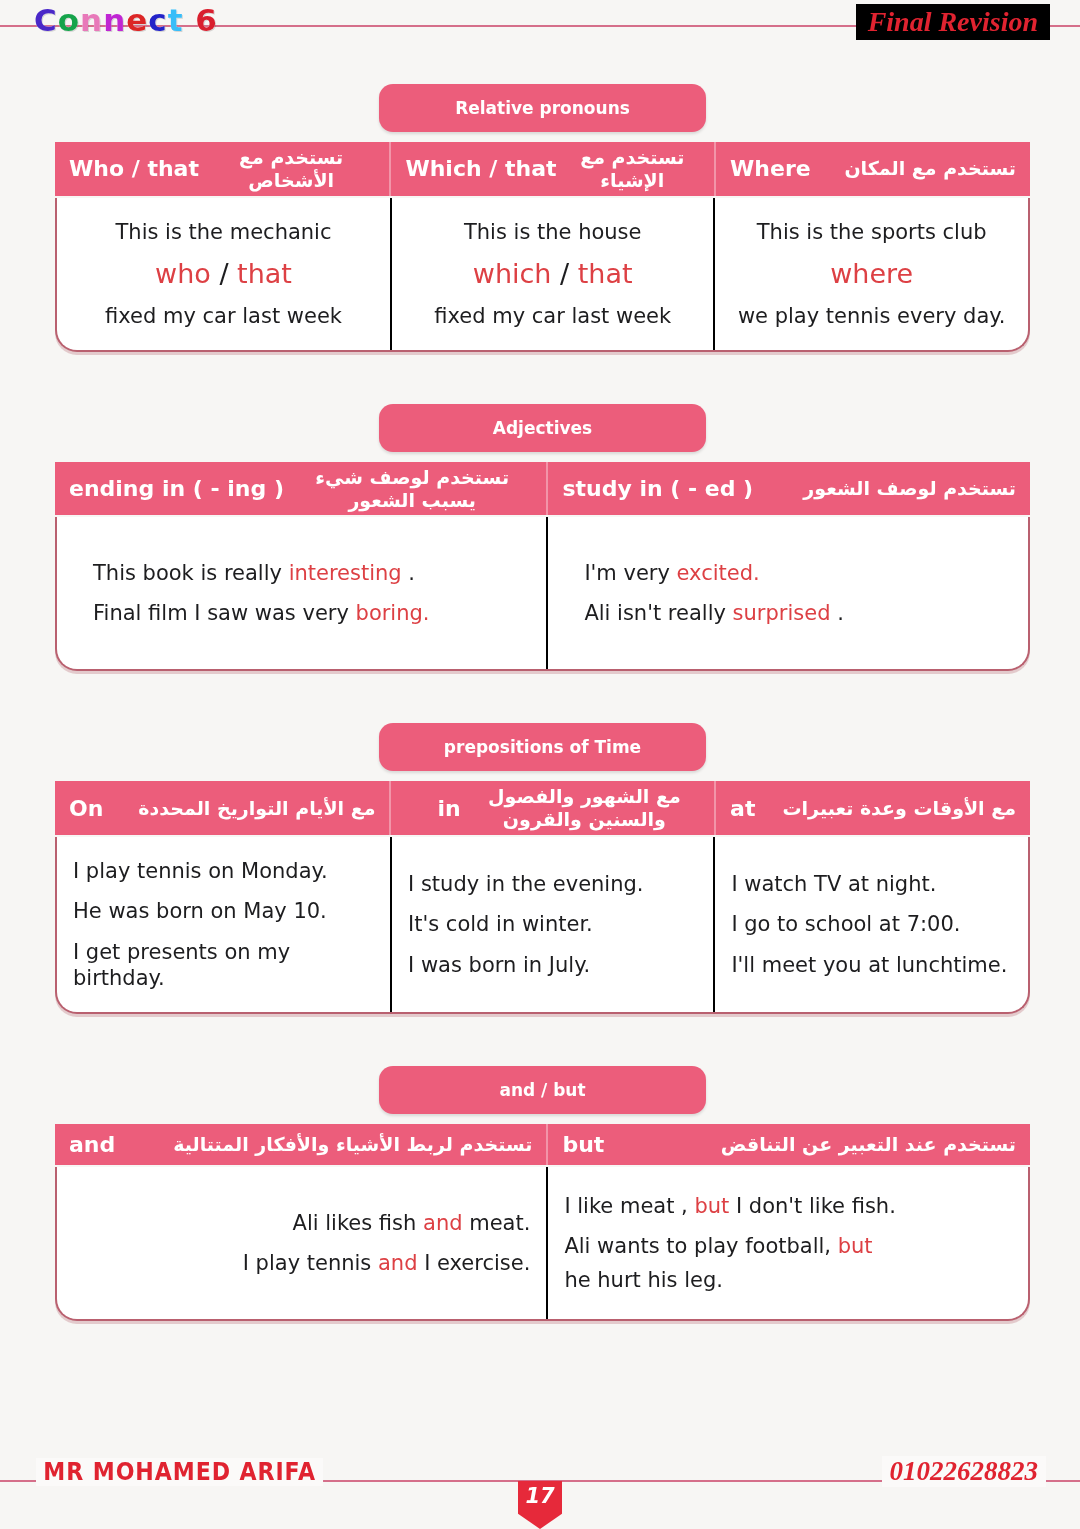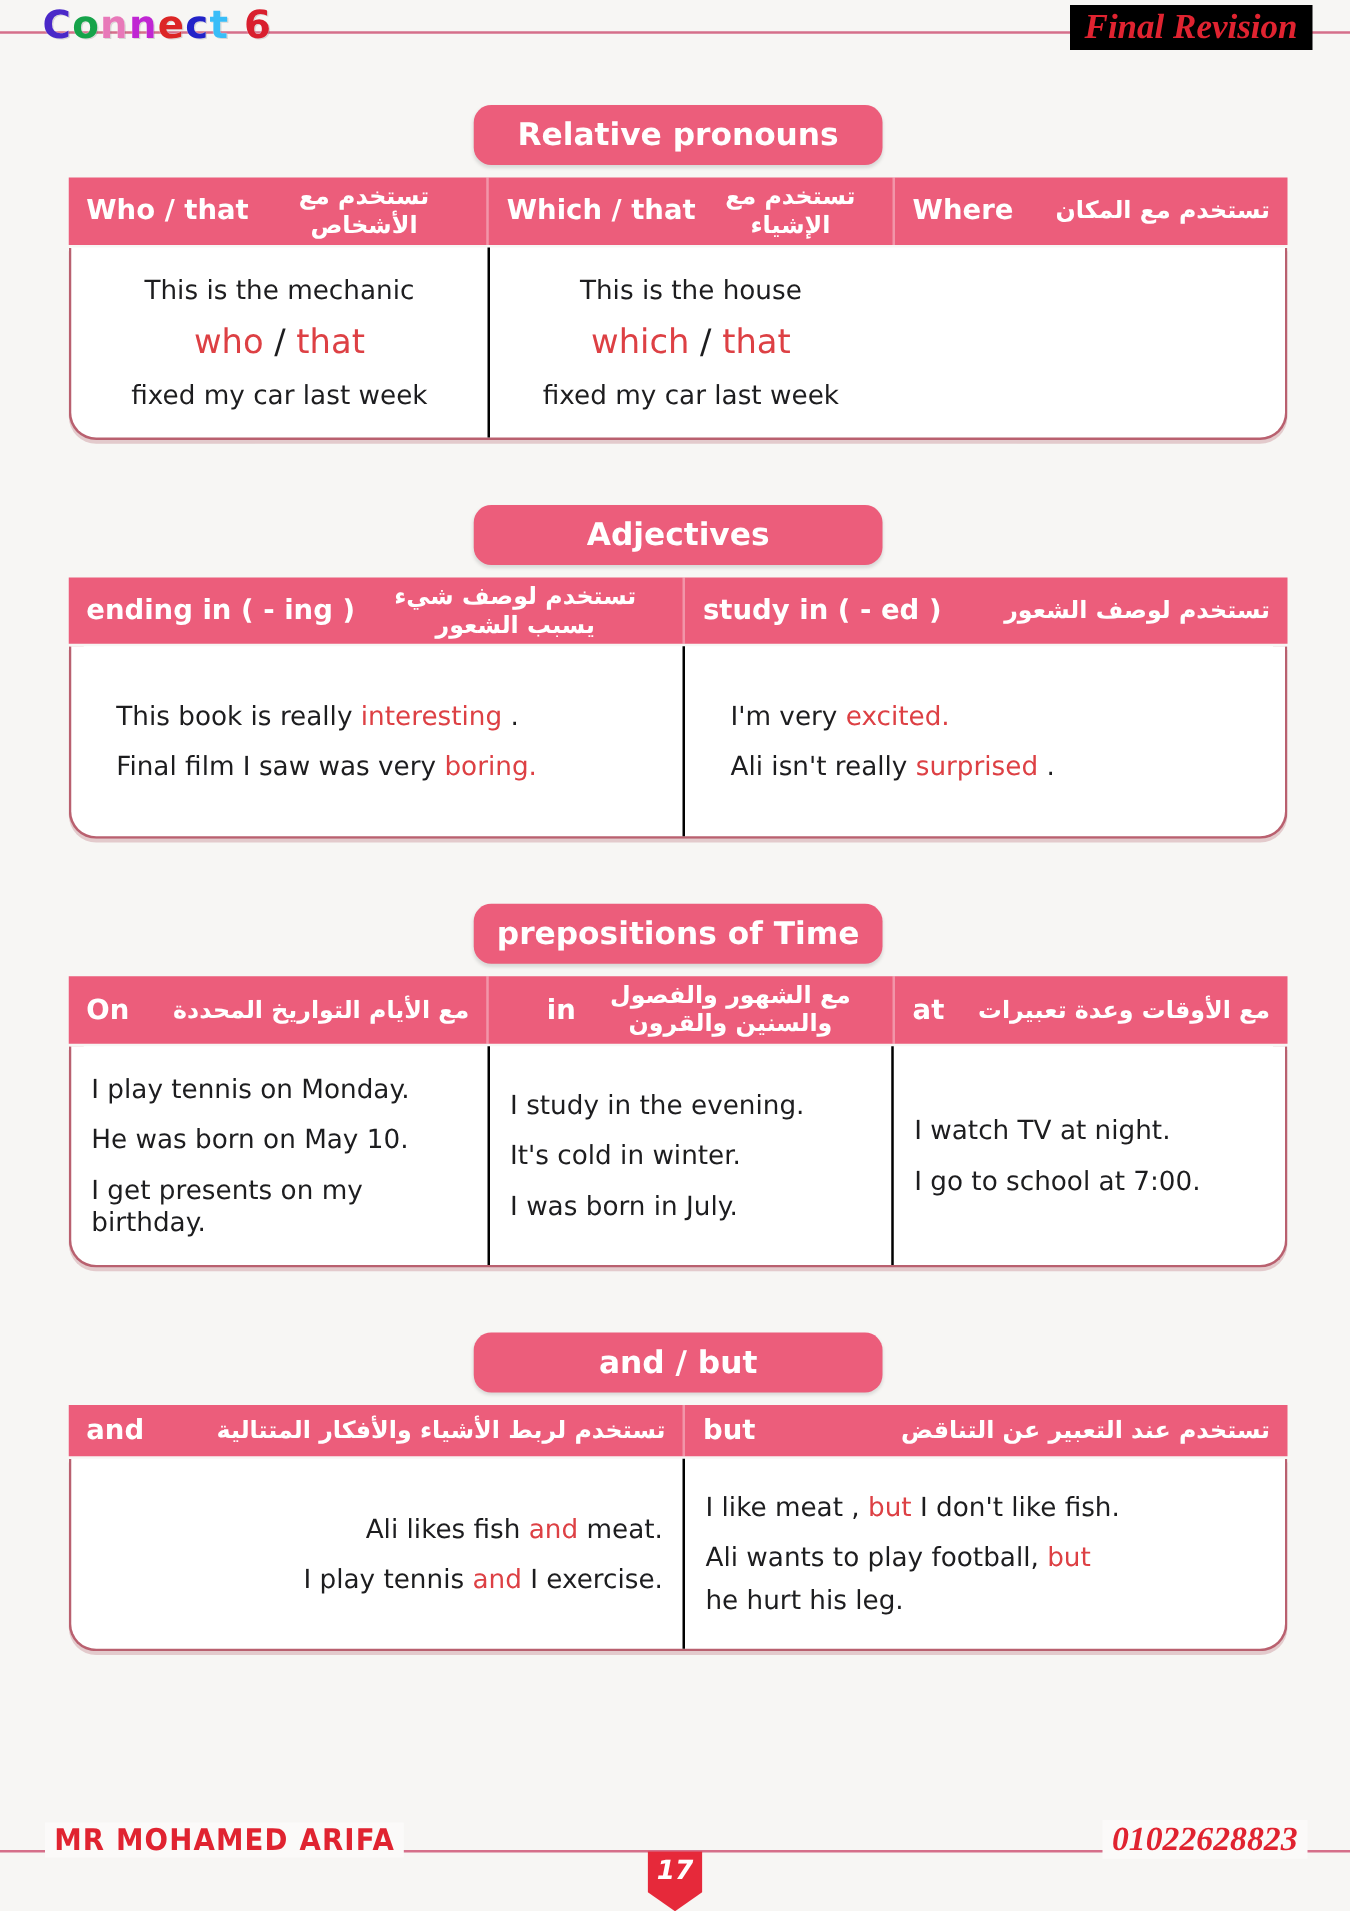--- a/index.html
+++ b/index.html
@@ -16,21 +16,21 @@
     position:absolute; right:30px; top:4px; padding:2px 12px;
     background:#000000; color:#e02330;
     font-family:"Liberation Serif", serif; font-weight:bold; font-style:italic; font-size:28px;
   }
   
   .sections { position:absolute; left:55px; top:84px; width:975px; }
   .section { margin-bottom:52px; }
   .section-title {
     width:327px; margin:0 auto 10px auto; height:48px; line-height:48px;
     background:#ec5d7b; border-radius:14px; text-align:center;
-    color:#fff; font-size:25px; font-weight:bold;
+    color:#fff; font-size:17px; font-weight:bold;
     box-shadow:0 2px 3px rgba(0,0,0,.12);
   }
   .thead { display:flex; background:#ec5d7b; min-height:41px; }
   .th {
     display:flex; align-items:center; justify-content:space-between;
     padding:4px 14px; color:#fff; font-weight:bold; gap:8px;
   }
   .th + .th { border-left:2px solid rgba(255,255,255,.35); }
   .th .en { font-size:22px; white-space:nowrap; }
   .th .ar { font-size:19px; direction:rtl; text-align:center; line-height:1.2; }
@@ -100,20 +100,25 @@
           <div class="td align-center" style="width: 34.3%;">
             <div class="example-line"><span>This is the mechanic</span></div>
             <div class="example-line big"><span class="accent">who</span><span> / </span><span class="accent">that</span></div>
             <div class="example-line"><span>fixed my car last week</span></div>
           </div>
           <div class="td align-center" style="width: 33.3%;">
             <div class="example-line"><span>This is the house</span></div>
             <div class="example-line big"><span class="accent">which</span><span> / </span><span class="accent">that</span></div>
             <div class="example-line"><span>fixed my car last week</span></div>
           </div>
+          <div class="td align-center" style="width: 32.4%;">
+            <div class="example-line"><span>This is the sports club</span></div>
+            <div class="example-line big"><span class="accent">where</span></div>
+            <div class="example-line"><span>we play tennis every day.</span></div>
+          </div>
         </div>
       </section>
       <section class="section sec-adjectives">
         <div class="section-title">Adjectives</div>
         <div class="thead">
           <div class="th" style="width: 50.4%;">
             <span class="en">ending in ( - ing )</span>
             <span class="ar" dir="rtl">تستخدم لوصف شيء يسبب الشعور</span>
           </div>
           <div class="th" style="width: 49.6%;">
@@ -155,20 +160,21 @@
             <div class="example-line"><span>I get presents on my birthday.</span></div>
           </div>
           <div class="td align-left" style="width: 33.3%;">
             <div class="example-line"><span>I study in the evening.</span></div>
             <div class="example-line"><span>It's cold in winter.</span></div>
             <div class="example-line"><span>I was born in July.</span></div>
           </div>
           <div class="td align-left" style="width: 32.4%;">
             <div class="example-line"><span>I watch TV at night.</span></div>
             <div class="example-line"><span>I go to school at 7:00.</span></div>
+            <div class="example-line"><span>I'll meet you at lunchtime.</span></div>
           </div>
         </div>
       </section>
       <section class="section sec-and-but">
         <div class="section-title">and / but</div>
         <div class="thead">
           <div class="th" style="width: 50.4%;">
             <span class="en">and</span>
             <span class="ar" dir="rtl">تستخدم لربط الأشياء والأفكار المتتالية</span>
           </div>

